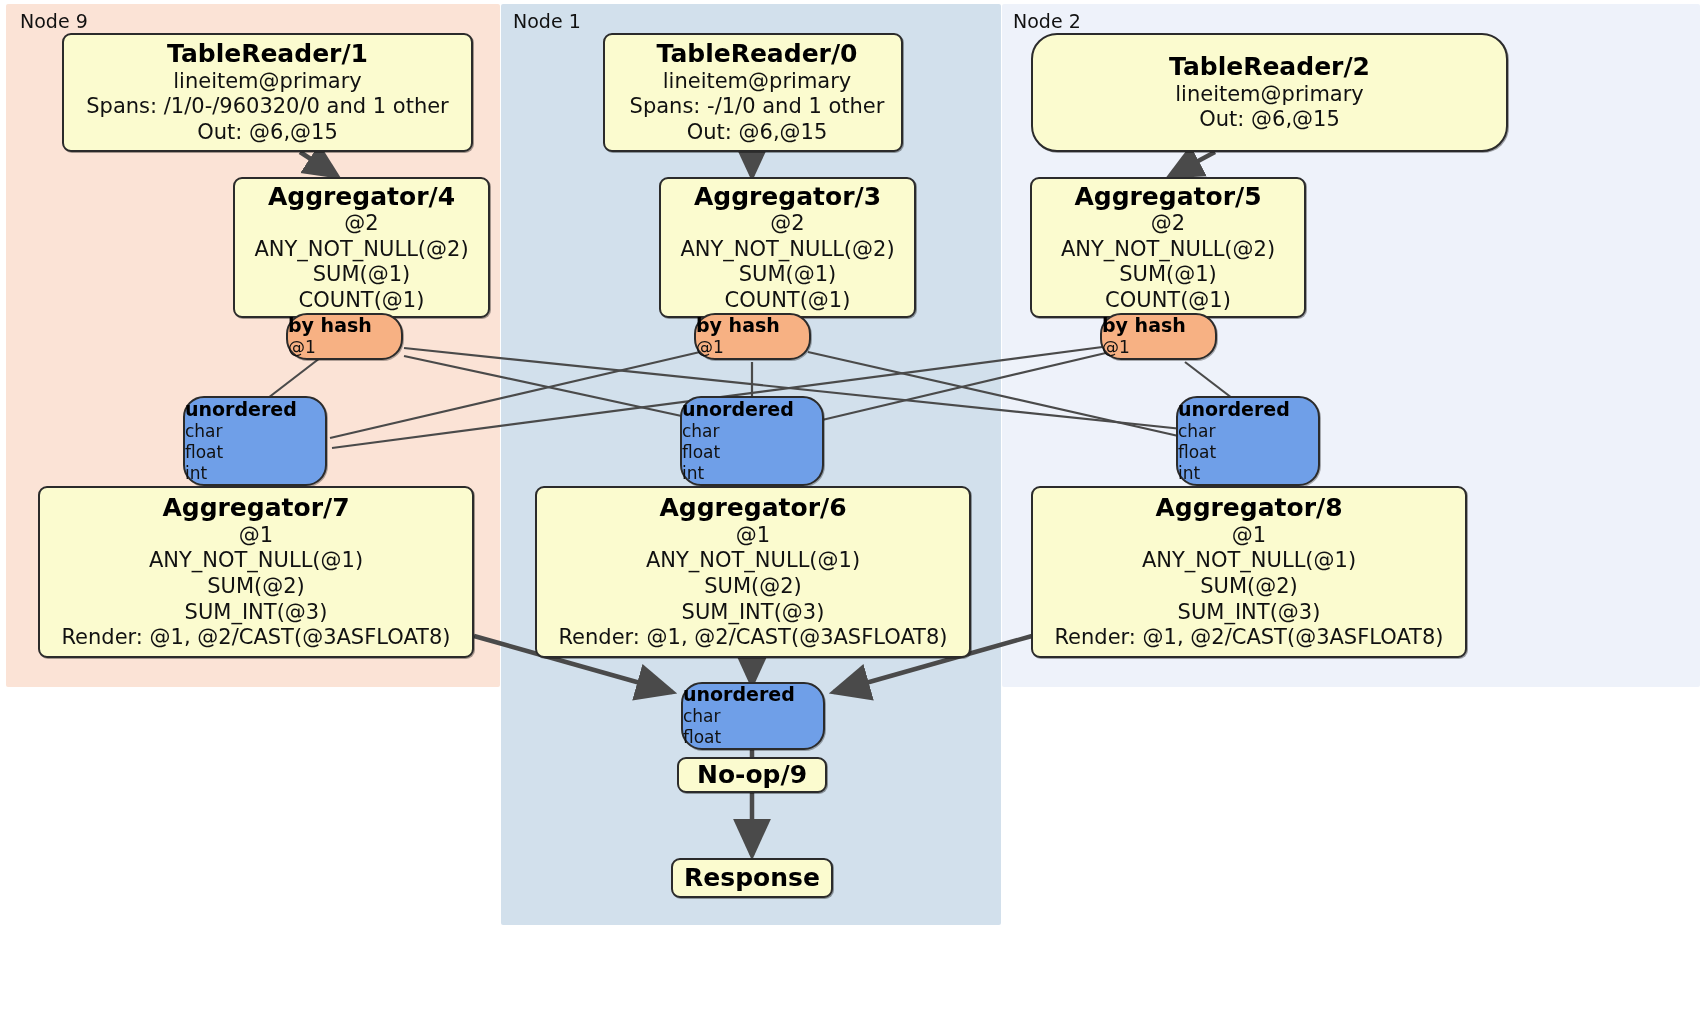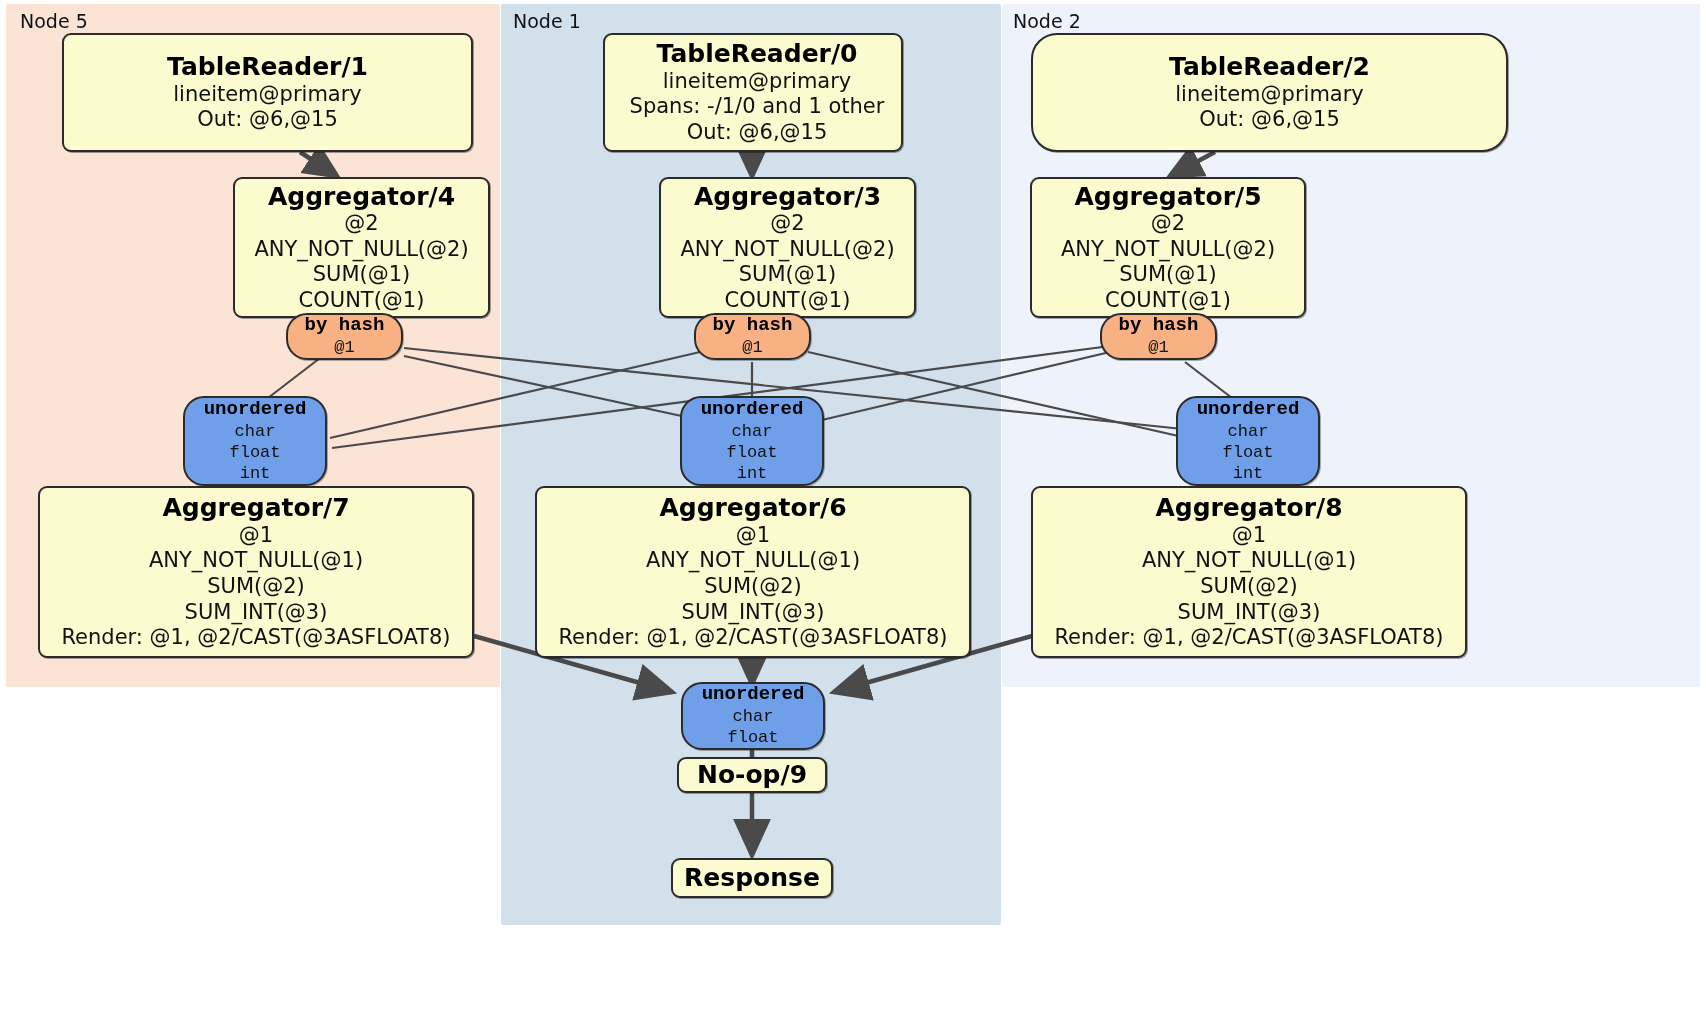--- a/index.html
+++ b/index.html
@@ -13,36 +13,36 @@
 
   .box{position:absolute;box-sizing:border-box;border:2px solid #2b2b2b;
        border-radius:9px;background:#fbfbcf;text-align:center;
        display:flex;flex-direction:column;justify-content:center;align-items:center;
        box-shadow:1px 1px 0 rgba(0,0,0,.35);}
   .box .ttl{font-weight:bold;font-size:25px;color:#000;line-height:1.18;}
   .box .ln{font-size:21px;color:#111;line-height:1.22;}
 
   .router{position:absolute;box-sizing:border-box;border:2px solid #2b2b2b;
           border-radius:21px;text-align:center;
-          display:flex;flex-direction:column;justify-content:center;align-items:center;
-          box-shadow:1px 1px 0 rgba(0,0,0,.3);font-family:Liberation Mono, monospace;}
+          display:flex;flex-direction:column;justify-content:center;align-items:flex-start;
+          box-shadow:1px 1px 0 rgba(0,0,0,.3);}
   .router.hash{background:#f7b183;}
   .router.unord{background:#6f9fe8;}
   .router .rttl{font-weight:bold;font-size:19px;color:#000;line-height:1.2;}
   .router .rln{font-size:17px;color:#111;line-height:1.25;}
 
   .box.small .ttl{font-size:25px;}
 </style>
 </head>
 <body>
 
 <div id="stage">
 
   <div class="node-panel" style="left:6px;top:4px;width:494px;height:683px;background:#fbe3d6;"></div>
-  <div class="node-panel-label" style="left:20px;top:12px;">Node 5</div>
+  <div class="node-panel-label" style="left:20px;top:12px;">Node 9</div>
 
   <div class="node-panel" style="left:501px;top:4px;width:500px;height:921px;background:#d2e0ec;"></div>
   <div class="node-panel-label" style="left:513px;top:12px;">Node 1</div>
 
   <div class="node-panel" style="left:1002px;top:4px;width:698px;height:683px;background:#eef2fa;"></div>
   <div class="node-panel-label" style="left:1013px;top:12px;">Node 2</div>
 
   <svg class="edges" viewBox="0 0 1706 1016">
     <defs>
       <marker id="ah" markerWidth="9" markerHeight="9" refX="7.2" refY="4.5" orient="auto" markerUnits="strokeWidth">
@@ -80,20 +80,21 @@
 
       <path d="M752,748 L752,757" stroke-width="4.5"></path>
 
       <path d="M752,792 L752,855" stroke-width="4.5" marker-end="url(#ahs)"></path>
     </g>
   </svg>
 
   <div class="box" style="left:62px;top:33px;width:411px;height:119px;">
     <div class="ttl">TableReader/1</div>
     <div class="ln">lineitem@primary</div>
+    <div class="ln">Spans: /1/0-/960320/0 and 1 other</div>
     <div class="ln">Out: @6,@15</div>
   </div>
 
   <div class="box" style="left:603px;top:33px;width:300px;height:119px;padding-left:8px;">
     <div class="ttl">TableReader/0</div>
     <div class="ln">lineitem@primary</div>
     <div class="ln">Spans: -/1/0 and 1 other</div>
     <div class="ln">Out: @6,@15</div>
   </div>
 

